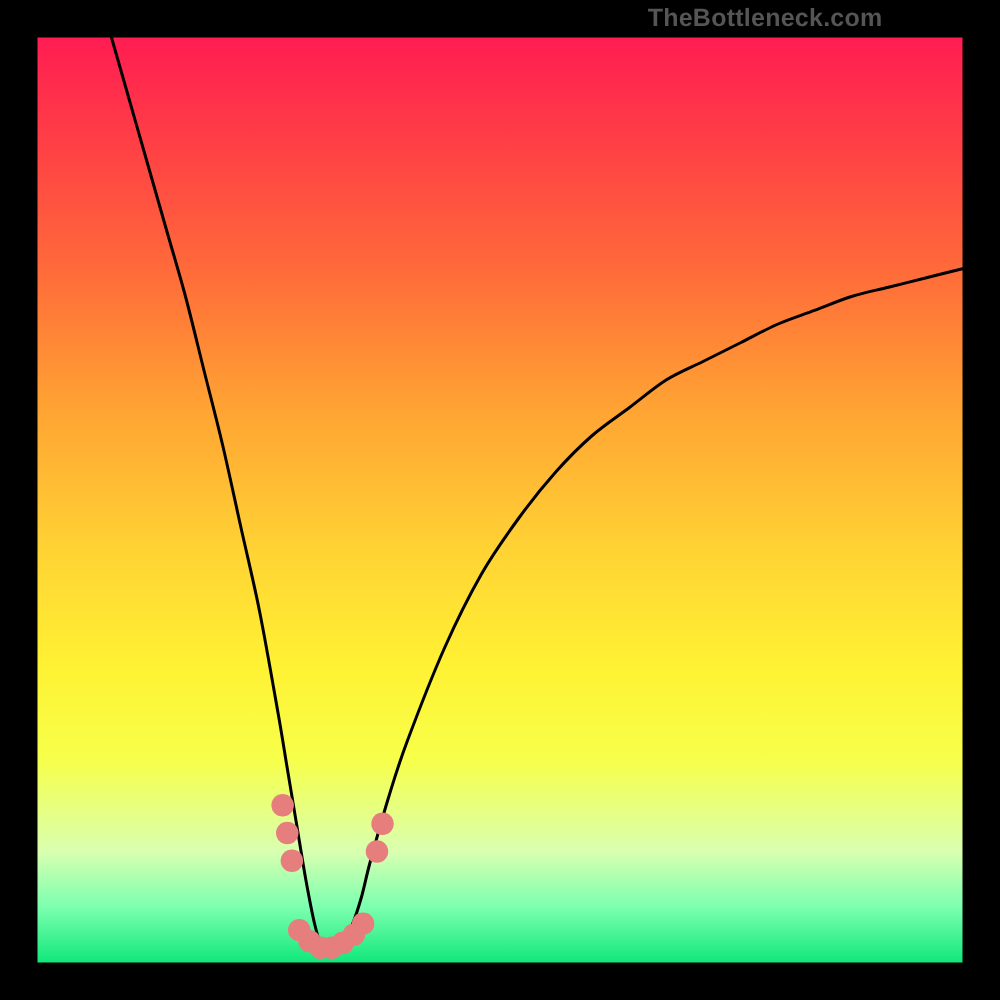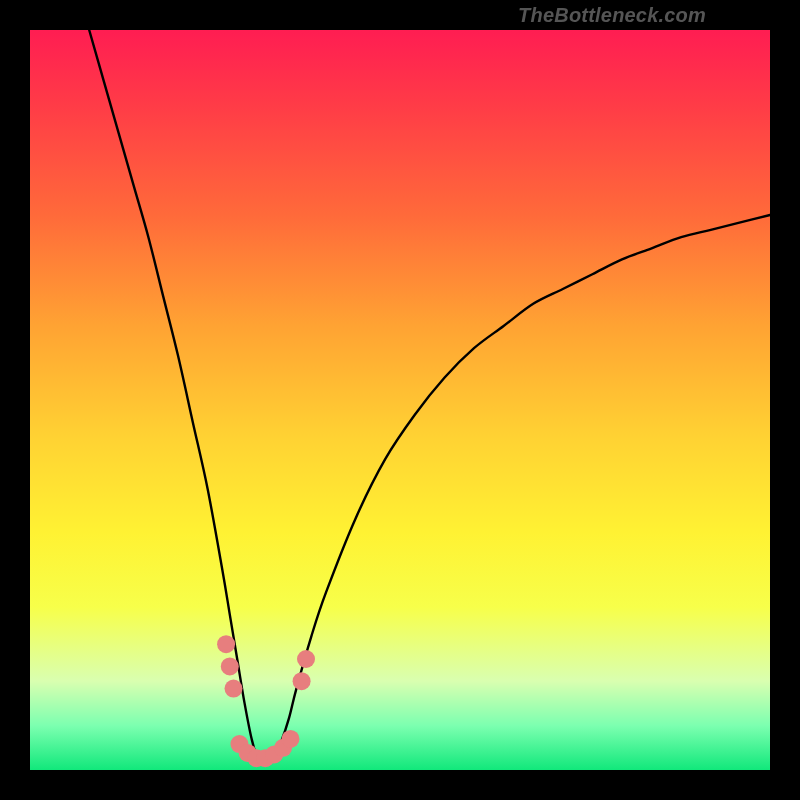--- a/index.html
+++ b/index.html
@@ -9,21 +9,20 @@
     height: 800px;
     background: #000;
     overflow: hidden;
     font-family: Arial, Helvetica, sans-serif;
   }
   .frame {
     position: relative;
     width: 716px;
     height: 800px;
     background: #000;
-    font-style: italic;
   }
   .watermark {
     position: absolute;
     top: 4px;
     right: 10px;
     color: #555;
     font-size: 20px;
     font-weight: 600;
     letter-spacing: 0.2px;
     z-index: 10;

